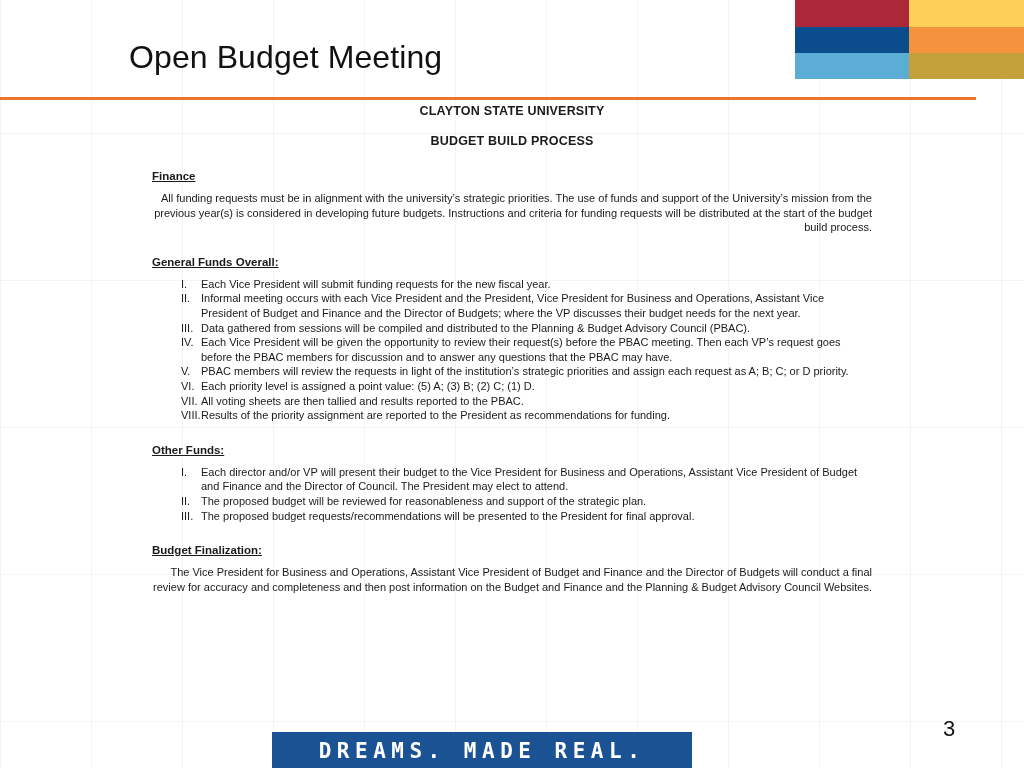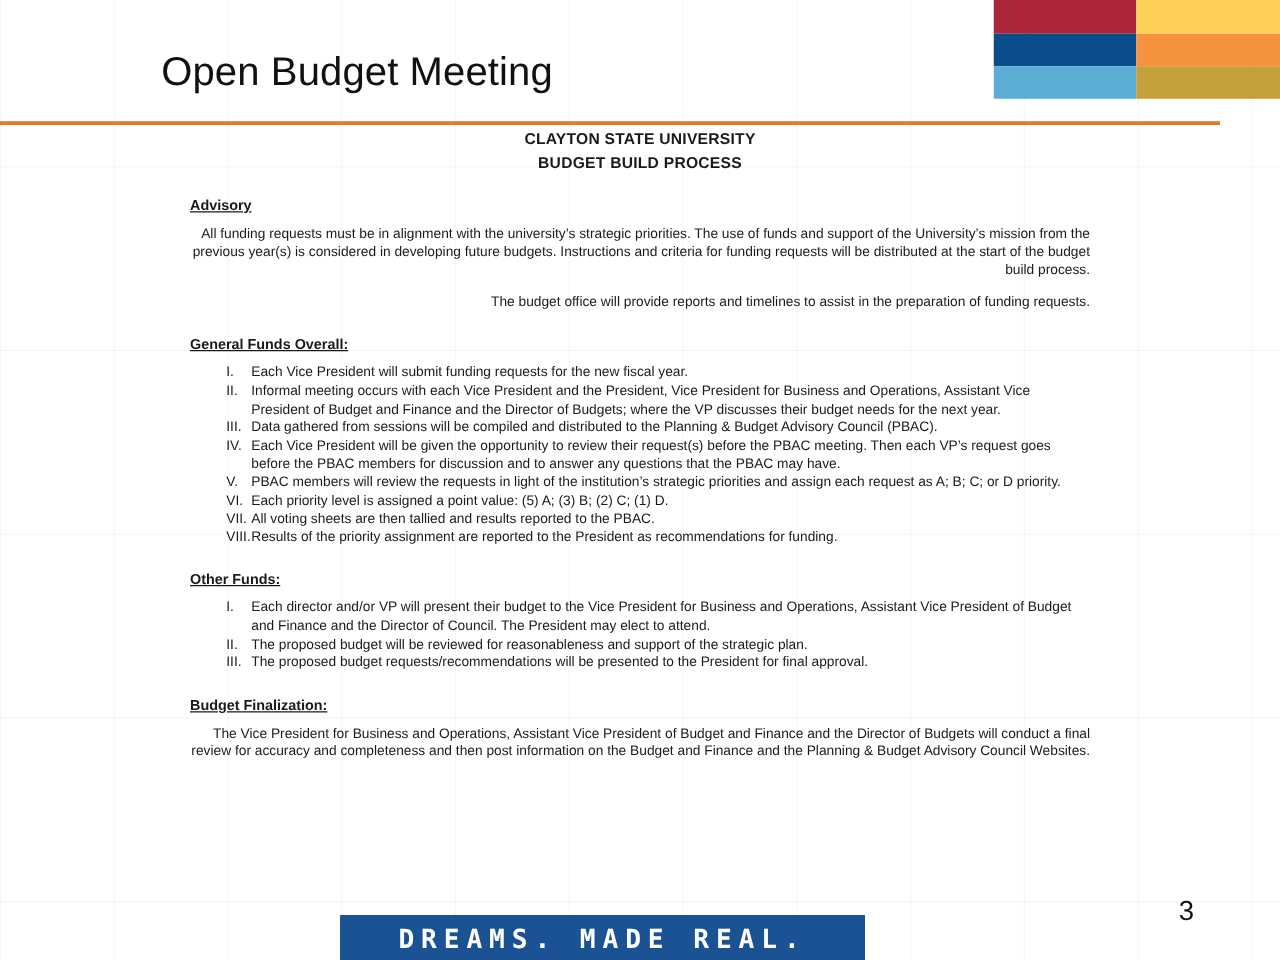--- a/index.html
+++ b/index.html
@@ -72,21 +72,21 @@
     color: #1a1a1a;
   }
   .doc-heading {
     text-align: center;
     font-weight: bold;
     font-size: 12.5px;
     letter-spacing: 0.2px;
     margin: 3px 0 0 0;
     line-height: 16px;
   }
-  .doc-heading.second { margin-top: 3px; }
+  .doc-heading.second { margin-top: 14px; }
 
   .sec-title {
     font-weight: bold;
     font-size: 11.5px;
     text-decoration: underline;
     margin-top: 20px;
     margin-bottom: 8px;
     line-height: 14px;
   }
   .para {
@@ -171,23 +171,22 @@
   </div>
 
   <div class="slide-title">Open Budget Meeting</div>
   <div class="title-rule" style="background: rgb(232, 118, 44);"></div>
 
   <div class="doc">
 
     <div class="doc-heading">CLAYTON STATE UNIVERSITY</div>
     <div class="doc-heading second">BUDGET BUILD PROCESS</div>
 
-    <div class="sec-title">Advisory</div>
+    <div class="sec-title">Finance</div>
     <p class="para">All funding requests must be in alignment with the university’s strategic priorities. The use of funds and support of the University’s mission from the previous year(s) is considered in developing future budgets. Instructions and criteria for funding requests will be distributed at the start of the budget build process.</p>
-    <p class="para last">The budget office will provide reports and timelines to assist in the preparation of funding requests.</p>
 
     <div class="sec-title">General Funds Overall:</div>
     <ol class="roman">
       <li>
           <span class="num">I.</span>
           <span class="txt">Each Vice President will submit funding requests for the new fiscal year.</span>
         </li>
       <li>
           <span class="num">II.</span>
           <span class="txt">Informal meeting occurs with each Vice President and the President, Vice President for Business and Operations, Assistant Vice President of Budget and Finance and the Director of Budgets; where the VP discusses their budget needs for the next year.</span>

